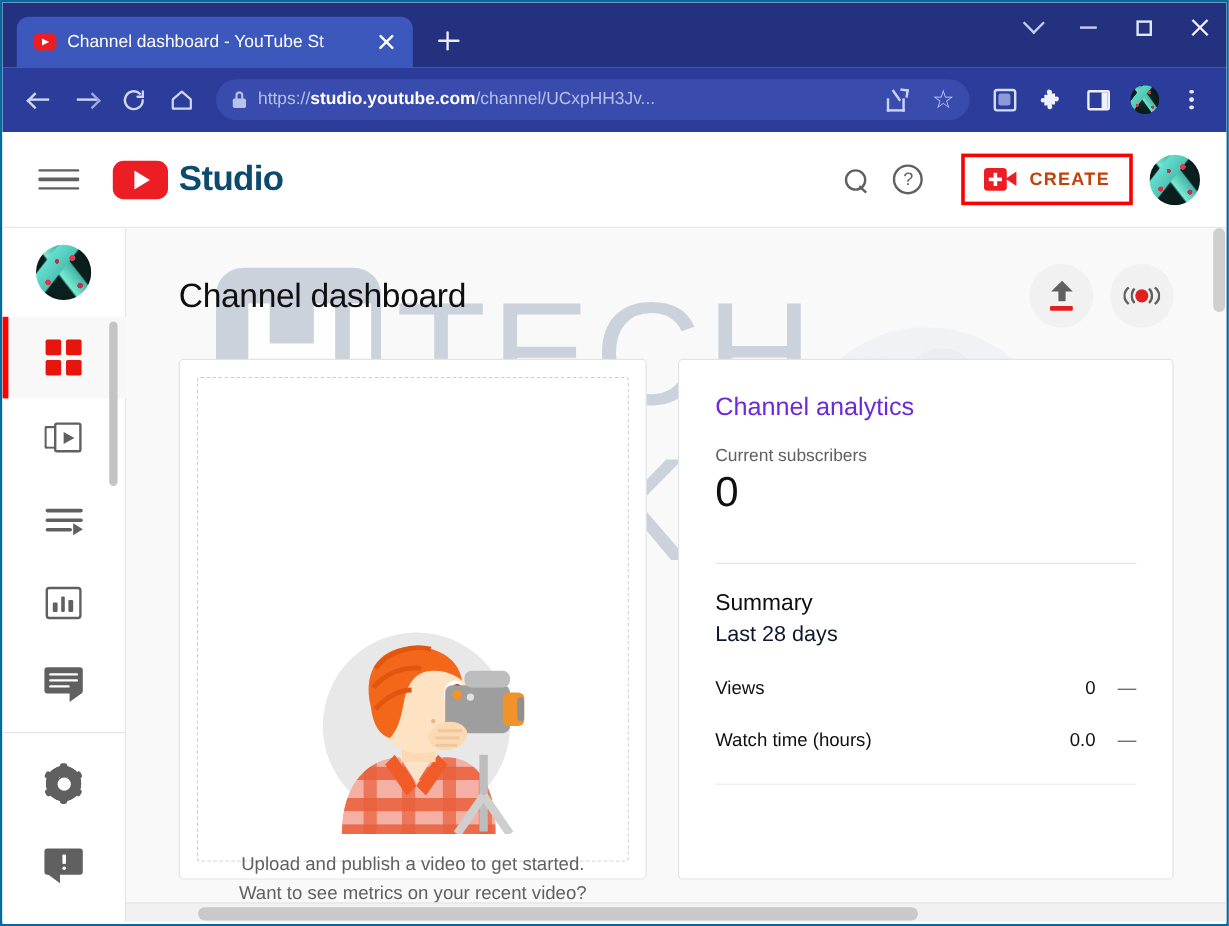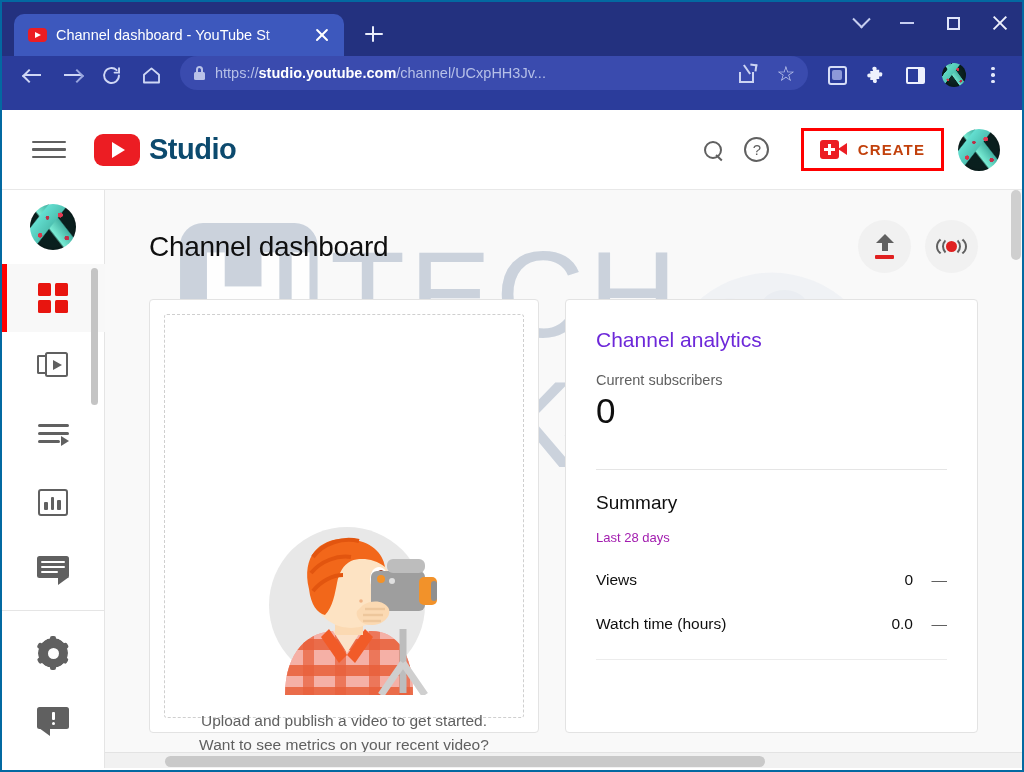--- a/index.html
+++ b/index.html
@@ -72,21 +72,21 @@
   .closw { width: 17px; height: 17px; position: relative; }
   .closw::before, .closw::after {
     content: ""; position: absolute; left: 0; top: 7px; width: 18px; height: 2.2px; background: #eef1fc;
   }
   .closw::before { transform: rotate(45deg); }
   .closw::after { transform: rotate(-45deg); }
 
   
   .toolbar {
     height: 54px; background: #2b3c9b;
-    display: flex; align-items: flex-start; padding: 0 10px; gap: 2px;
+    display: flex; align-items: center; padding: 0 10px; gap: 2px;
   }
   .tb-btn {
     width: 38px; height: 38px; display: flex; align-items: center; justify-content: center;
     border-radius: 50%; cursor: pointer; flex: 0 0 auto;
   }
   .arrow-l, .arrow-r { width: 17px; height: 17px; position: relative; }
   .arrow-l::before, .arrow-r::before {
     content: ""; position: absolute; left: 1px; top: 7.5px; width: 17px; height: 2.2px; background: #cfd7f5;
   }
   .arrow-l::after {
@@ -280,21 +280,21 @@
   }
   .illus { width: 186px; height: 182px; position: relative; }
   .empty-text { text-align: center; color: #606060; font-size: 15.5px; line-height: 1.55; margin-top: 14px; padding: 0 14px; }
 
   .card-right { flex: 1; padding: 28px 30px 0 30px; }
   .an-title { font-size: 21px; font-weight: 400; color: #6d28d9; }
   .an-sub { font-size: 14.5px; color: #606060; margin-top: 20px; }
   .an-big { font-size: 35px; color: #0f0f0f; margin-top: 4px; line-height: 1.1; }
   .hr { height: 1px; background: #e5e5e5; margin: 38px 0 22px; }
   .sum-title { font-size: 19px; font-weight: 400; color: #0f0f0f; }
-  .sum-sub { font-size: 13px; color: #a21caf; margin-top: 16px; }
+  .sum-sub { font-size: 18px; color: #0f172a; margin-top: 4px; }
   .metric { display: flex; align-items: center; margin-top: 26px; font-size: 15.5px; color: #0f0f0f; }
   .metric .lbl { flex: 1; }
   .metric .val { min-width: 40px; text-align: right; }
   .metric .dash { width: 34px; text-align: right; color: #606060; }
   .hr2 { height: 1px; background: #ececec; margin-top: 26px; }
 
   
   .hscroll-track {
     position: absolute; left: 103px; right: 0; bottom: 0; height: 16px;
     background: #f1f1f1; border-top: 1px solid #e3e3e3; z-index: 10;

